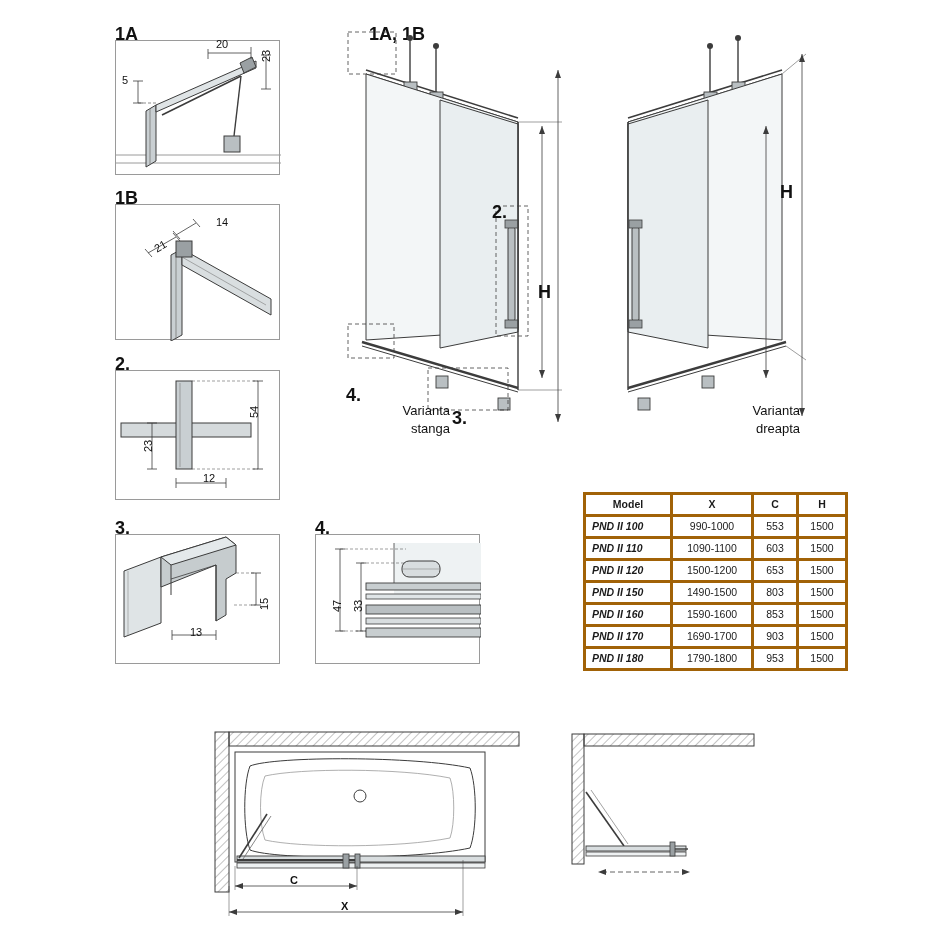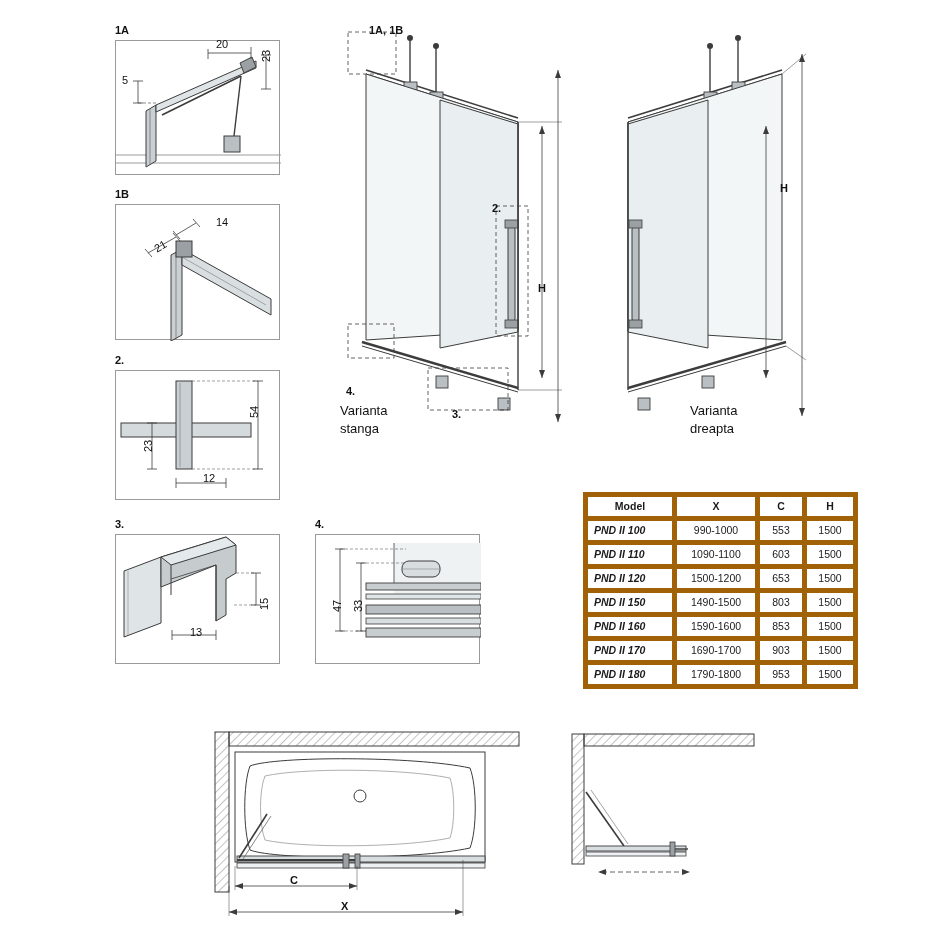--- a/index.html
+++ b/index.html
@@ -19,30 +19,30 @@
     position: absolute;
     left: 0; top: 0;
     width: 938px; height: 938px;
   }
   .panel {
     position: absolute;
     box-sizing: border-box;
   }
   .label {
     position: absolute;
-    font-size: 11px;
+    font-size: 18px;
     font-weight: bold;
     color: #111;
     white-space: nowrap;
   }
   .caption {
     position: absolute;
     font-size: 13px;
     color: #111;
-    text-align: left;
+    text-align: right;
     line-height: 1.35;
     white-space: pre-line;
   }
   .dim {
     position: absolute;
     font-size: 11px;
     color: #111;
     white-space: nowrap;
   }
   .box-outline {
@@ -52,21 +52,21 @@
 
   
   .spec-table {
     position: absolute;
     left: 583px;
     top: 492px;
     border-collapse: collapse;
     font-size: 10.5px;
   }
   .spec-table th, .spec-table td {
-    border: 5px solid #a16207;
+    border: 3px solid #a16207;
     padding: 2px 6px;
     text-align: center;
     height: 15px;
     line-height: 13px;
   }
   .spec-table th {
     font-weight: bold;
     font-size: 10.5px;
   }
   .spec-table td.model {

